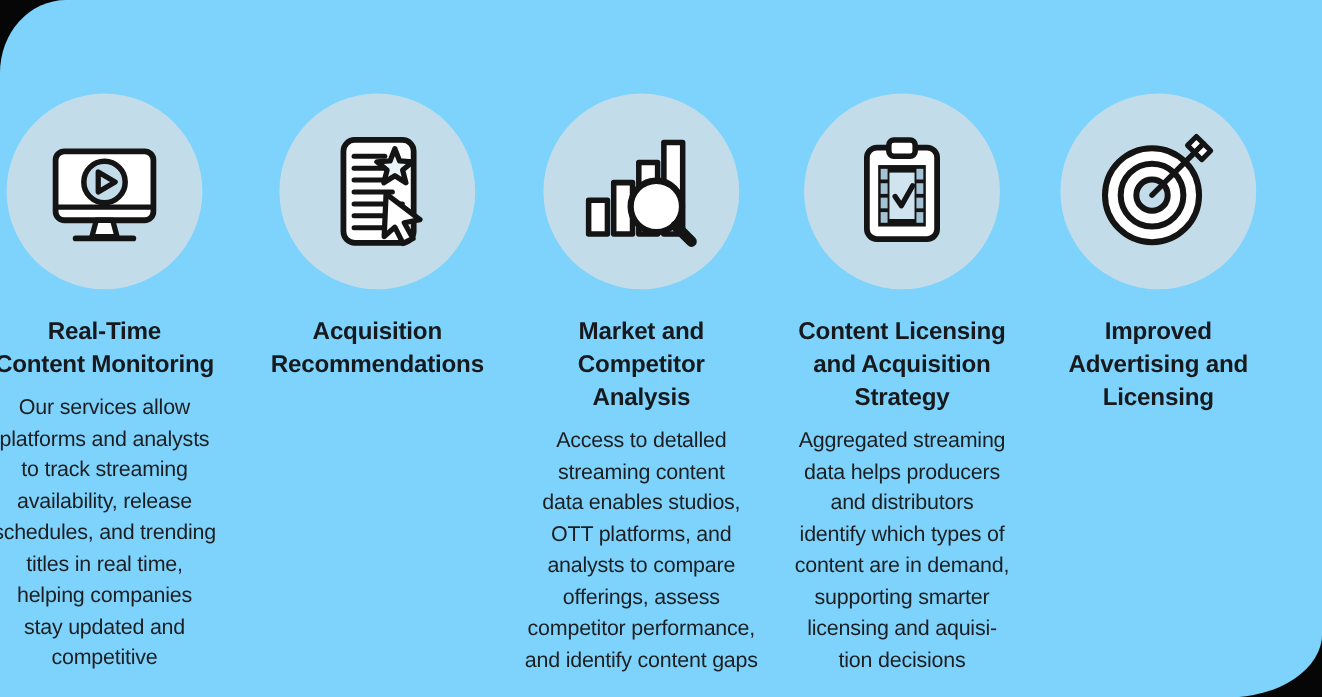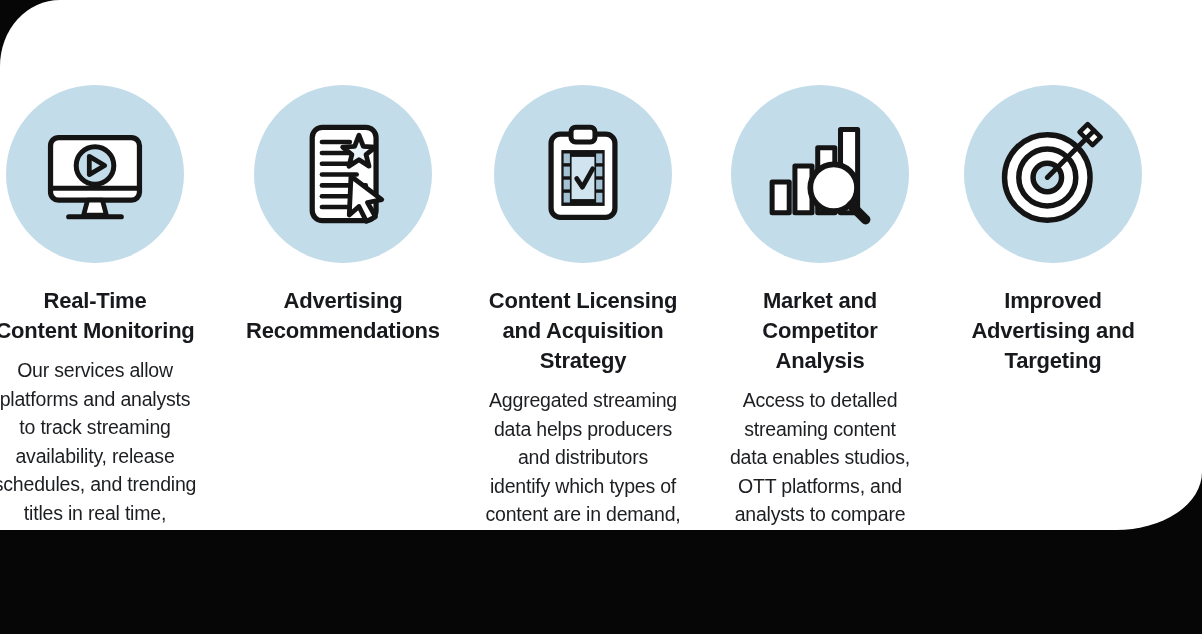--- a/index.html
+++ b/index.html
@@ -2,22 +2,22 @@
 <html><head>
 <meta charset="utf-8">
 <style>
   html,body{margin:0;padding:0;}
   body{
     width:1202px;height:634px;overflow:hidden;
     background:#060606;
     font-family:"Liberation Sans", sans-serif;
   }
   .page{
-    position:relative;width:1202px;height:530px;
-    background:#ffffff;
+    position:relative;width:1202px;height:634px;
+    background:#7dd3fc;
     border-top-left-radius:60px 66px;
     border-bottom-right-radius:86px 58px;
     overflow:hidden;
   }
   .columns{
     display:flex;
     padding-top:85px;
     margin-left:-25px;
   }
   .col{width:240px;flex:0 0 240px;text-align:center;}
@@ -86,22 +86,48 @@
             <line x1="31.5" y1="41" x2="56" y2="41" stroke-width="4"></line>
             <line x1="31.5" y1="50.5" x2="62" y2="50.5" stroke-width="4"></line>
             <line x1="31.5" y1="60" x2="70" y2="60" stroke-width="4"></line>
             <line x1="31.5" y1="69.5" x2="70" y2="69.5" stroke-width="4"></line>
             <line x1="31.5" y1="79" x2="70" y2="79" stroke-width="4"></line>
             <path d="M64 16 L67.8 25.7 L78.3 26.4 L70.2 33 L72.8 43.1 L64 37.5 L55.2 43.1 L57.8 33 L49.7 26.4 L60.2 25.7 Z" fill="#eaf3f8" stroke-width="4.2"></path>
             <path d="M57 52 L84 72.5 L71.5 75 L78.5 87.5 L70.5 91.5 L64 78.5 L55.5 86 Z" fill="#ffffff" stroke-width="4.2"></path>
           </g>
         </svg>
       </div>
-      <div class="title">Advertising
+      <div class="title">Acquisition
 Recommendations</div>
+    </div>
+
+    <div class="col">
+      <div class="bubble">
+        <svg viewBox="0 0 100 100">
+          <g stroke="#141414" stroke-linejoin="round" stroke-linecap="round">
+            <rect x="8" y="57" width="15" height="27" fill="#ffffff" stroke-width="4.4"></rect>
+            <rect x="28" y="43" width="15" height="41" fill="#ffffff" stroke-width="4.4"></rect>
+            <rect x="48" y="27" width="15" height="57" fill="#ffffff" stroke-width="4.4"></rect>
+            <rect x="68" y="11" width="15" height="73" fill="#ffffff" stroke-width="4.4"></rect>
+            <circle cx="62" cy="62" r="20.5" fill="#ffffff" stroke-width="5"></circle>
+            <line x1="77.5" y1="77.5" x2="90" y2="90" stroke-width="8.5"></line>
+          </g>
+        </svg>
+      </div>
+      <div class="title">Market and
+Competitor
+Analysis</div>
+      <div class="desc">Access to detalled
+streaming content
+data enables studios,
+OTT platforms, and
+analysts to compare
+offerings, assess
+competitor performance,
+and identify content gaps</div>
     </div>
 
     <div class="col">
       <div class="bubble">
         <svg viewBox="0 0 100 100">
           <g stroke-linejoin="round" stroke-linecap="round">
             <rect x="22" y="15" width="56" height="73" rx="8" fill="#ffffff" stroke="#141414" stroke-width="4.6"></rect>
             <rect x="39.5" y="9" width="21" height="13" rx="4" fill="#ffffff" stroke="#141414" stroke-width="4.4"></rect>
             <rect x="31" y="29" width="38" height="49" fill="#141414" stroke="none"></rect>
             <rect x="40" y="35" width="20" height="37" fill="#cfe4ee" stroke="none"></rect>
@@ -127,54 +153,28 @@
 content are in demand,
 supporting smarter
 licensing and aquisi-
 tion decisions</div>
     </div>
 
     <div class="col">
       <div class="bubble">
         <svg viewBox="0 0 100 100">
           <g stroke="#141414" stroke-linejoin="round" stroke-linecap="round">
-            <rect x="8" y="57" width="15" height="27" fill="#ffffff" stroke-width="4.4"></rect>
-            <rect x="28" y="43" width="15" height="41" fill="#ffffff" stroke-width="4.4"></rect>
-            <rect x="48" y="27" width="15" height="57" fill="#ffffff" stroke-width="4.4"></rect>
-            <rect x="68" y="11" width="15" height="73" fill="#ffffff" stroke-width="4.4"></rect>
-            <circle cx="62" cy="62" r="20.5" fill="#ffffff" stroke-width="5"></circle>
-            <line x1="77.5" y1="77.5" x2="90" y2="90" stroke-width="8.5"></line>
-          </g>
-        </svg>
-      </div>
-      <div class="title">Market and
-Competitor
-Analysis</div>
-      <div class="desc">Access to detalled
-streaming content
-data enables studios,
-OTT platforms, and
-analysts to compare
-offerings, assess
-competitor performance,
-and identify content gaps</div>
-    </div>
-
-    <div class="col">
-      <div class="bubble">
-        <svg viewBox="0 0 100 100">
-          <g stroke="#141414" stroke-linejoin="round" stroke-linecap="round">
             <circle cx="45" cy="53" r="37.5" fill="#ffffff" stroke-width="4.8"></circle>
             <circle cx="45" cy="53" r="25" fill="#ffffff" stroke-width="4.8"></circle>
             <circle cx="45" cy="53" r="12.5" fill="#c3dcea" stroke-width="4.8"></circle>
             <line x1="45" y1="53" x2="79" y2="19" stroke-width="4.4"></line>
             <path d="M79 19 L73.3 13.3 L80.4 6.2 L86.1 11.9 Z" fill="#ffffff" stroke-width="4"></path>
             <path d="M79 19 L84.7 24.7 L91.8 17.6 L86.1 11.9 Z" fill="#ffffff" stroke-width="4"></path>
           </g>
         </svg>
       </div>
       <div class="title">Improved
 Advertising and
-Targeting</div>
+Licensing</div>
     </div>
 
   </div>
 </div>
 
 </body></html>

